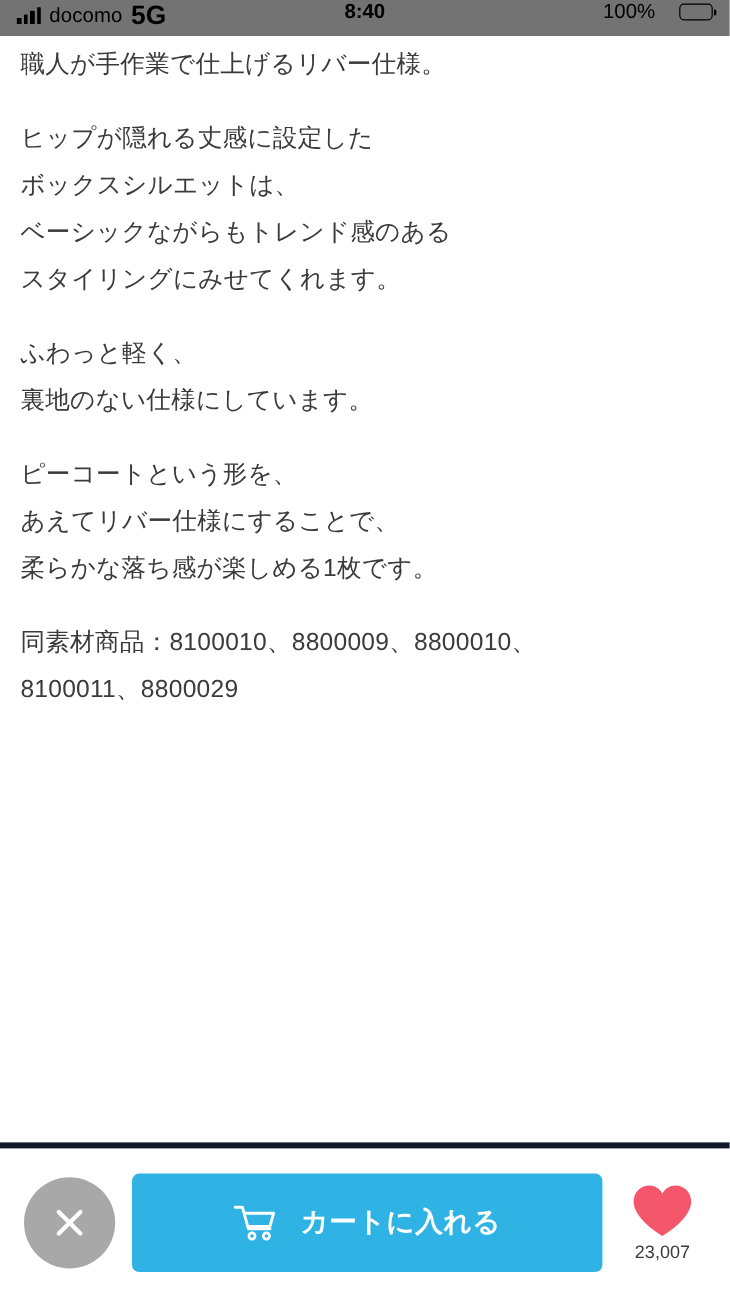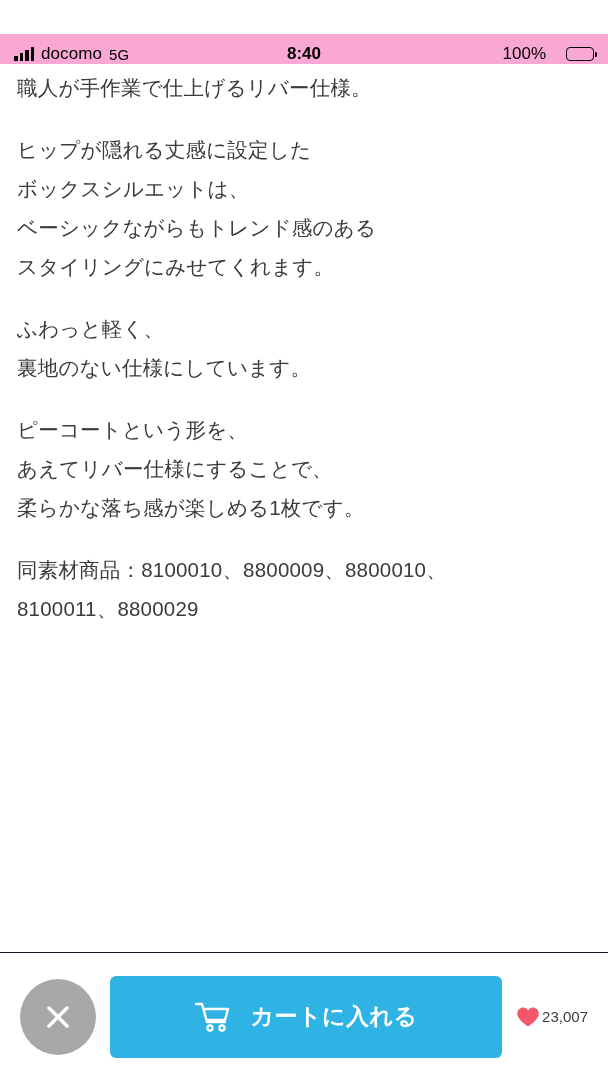--- a/index.html
+++ b/index.html
@@ -12,26 +12,25 @@
     background: #ffffff;
     font-family: "Liberation Sans", sans-serif;
     overflow: hidden;
     position: relative;
   }
 
   
   .status-bar {
     height: 30px;
     display: flex;
-    align-items: flex-end;
+    align-items: flex-start;
     padding: 0 14px;
     box-sizing: border-box;
-    background: #f9a8d4;
+    background: #737373;
     position: relative;
-    margin-top: 34px;
   }
   .status-left {
     display: flex;
     align-items: center;
     gap: 7px;
   }
   .signal-bars {
     display: flex;
     align-items: flex-end;
     gap: 2px;
@@ -46,23 +45,24 @@
   .signal-bars i:nth-child(1) { height: 5px; }
   .signal-bars i:nth-child(2) { height: 8px; }
   .signal-bars i:nth-child(3) { height: 11px; }
   .signal-bars i:nth-child(4) { height: 14px; }
   .carrier {
     font-size: 17px;
     color: #000;
     letter-spacing: 0.1px;
   }
   .network {
-    font-size: 15px;
+    font-size: 22px;
     color: #000;
     letter-spacing: 0.1px;
+    font-weight: bold;
   }
   .status-time {
     position: absolute;
     left: 0; right: 0;
     text-align: center;
     font-size: 17px;
     font-weight: bold;
     color: #000;
   }
   .status-right {
@@ -118,21 +118,21 @@
   .para:last-child { margin-bottom: 0; }
 
   
   .bottom-bar {
     position: absolute;
     left: 0;
     bottom: 0;
     width: 608px;
     height: 128px;
     background: #ffffff;
-    border-top: 1px solid #0f172a;
+    border-top: 5px solid #0f172a;
     display: flex;
     align-items: center;
     padding: 0 20px;
     box-sizing: border-box;
     gap: 14px;
   }
   .close-button {
     width: 76px;
     height: 76px;
     border-radius: 50%;
@@ -156,21 +156,21 @@
   .cart-label {
     color: #ffffff;
     font-size: 23px;
     font-weight: bold;
     letter-spacing: 0.5px;
   }
   .fav-wrap {
     flex: 0 0 auto;
     width: 72px;
     display: flex;
-    flex-direction: row;
+    flex-direction: column;
     align-items: center;
     justify-content: center;
     gap: 2px;
   }
   .fav-count {
     font-size: 15px;
     color: #3b3b3b;
   }
 </style>
 </head>

